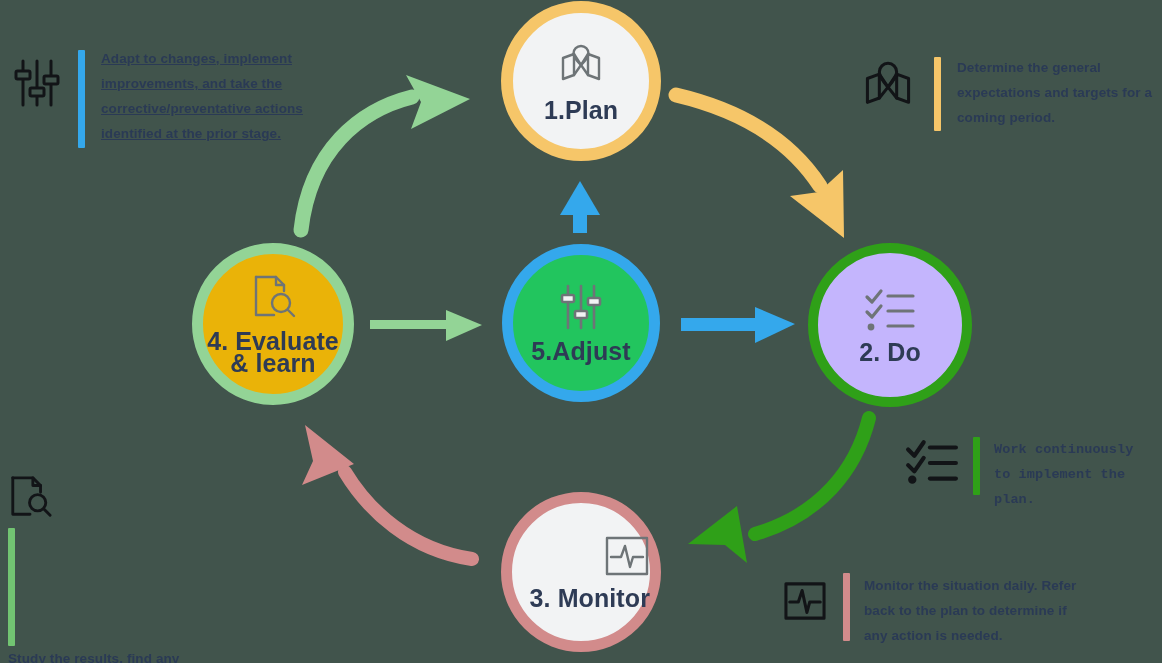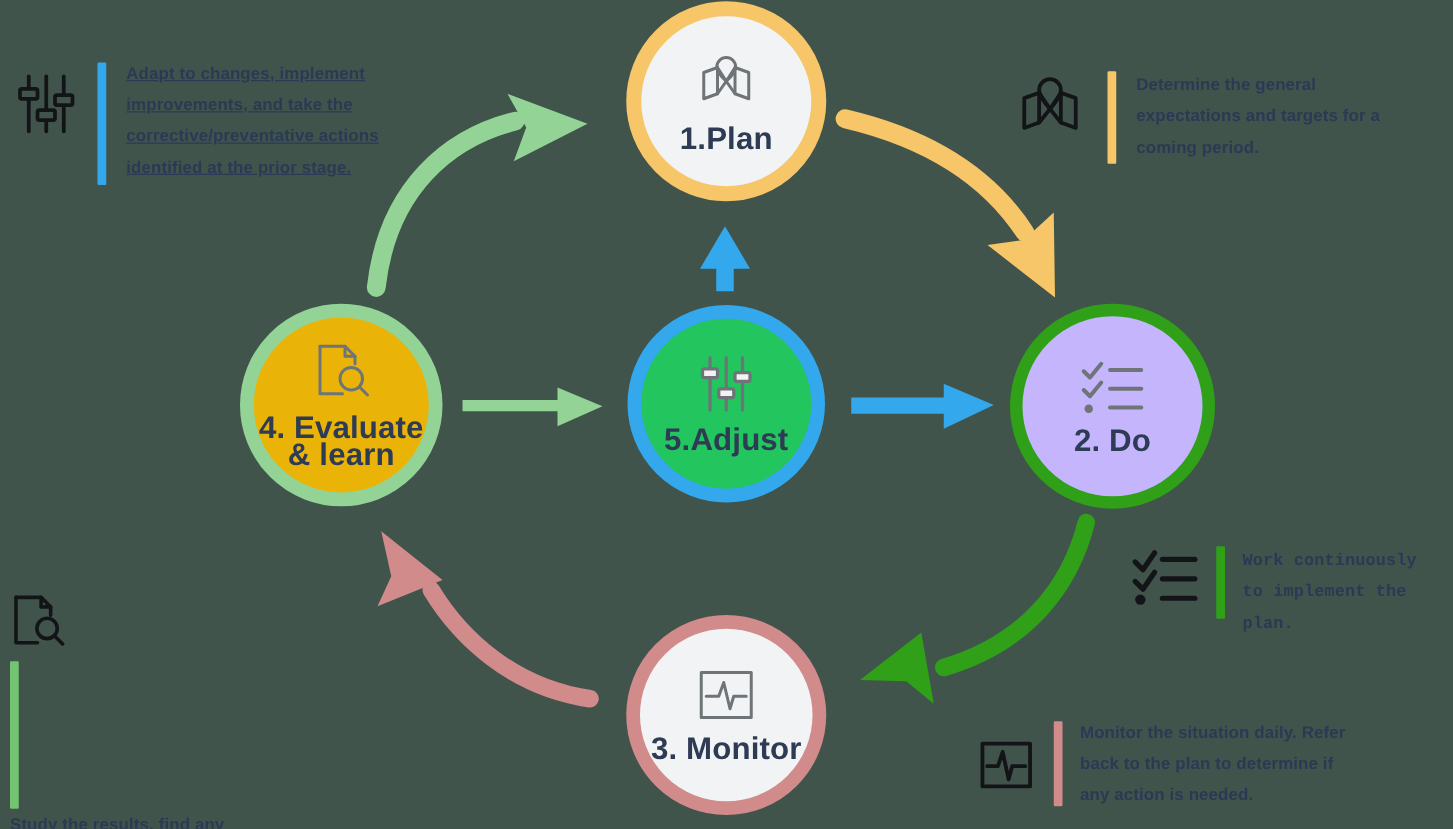--- a/index.html
+++ b/index.html
@@ -49,36 +49,36 @@
     line-height:25px;
     font-weight:600;
     letter-spacing:.1px;
   }
 
   #callout-adjust{left:14px;top:46px;}
   #callout-adjust .cicon{margin-right:18px;margin-top:12px;}
   #callout-adjust .bar{height:98px;background:#34a8ec;margin-right:16px;margin-top:4px;}
   #callout-adjust .ctext{width:212px;text-decoration:underline;}
 
-  #callout-plan{left:812px;top:55px;}
+  #callout-plan{left:860px;top:55px;}
   #callout-plan .cicon{margin-right:18px;margin-top:4px;}
   #callout-plan .bar{height:74px;background:#f6c669;margin-right:16px;margin-top:2px;}
   #callout-plan .ctext{width:200px;}
 
   #callout-eval{left:8px;top:444px;flex-direction:column;}
   #callout-eval .cicon{margin-right:16px;margin-top:30px;}
   #callout-eval .bar{height:118px;background:#72c472;margin-right:16px;margin-top:4px;}
   #callout-eval .ctext{width:215px;}
 
   #callout-do{left:905px;top:437px;font-family:Liberation Mono, monospace;}
   #callout-do .cicon{margin-right:14px;margin-top:2px;}
   #callout-do .bar{height:58px;background:#2fa018;margin-right:14px;margin-top:0px;}
   #callout-do .ctext{width:150px;}
 
-  #callout-monitor{left:783px;top:573px;align-items:center;}
+  #callout-monitor{left:783px;top:573px;}
   #callout-monitor .cicon{margin-right:16px;margin-top:8px;}
   #callout-monitor .bar{height:68px;background:#d28b8b;margin-right:14px;margin-top:0px;}
   #callout-monitor .ctext{width:225px;}
 </style>
 </head>
 <body style="background: rgb(65, 84, 76);">
 
 <div id="stage">
 
   <svg class="layer" viewBox="0 0 1162 663" xmlns="http://www.w3.org/2000/svg">
@@ -139,21 +139,21 @@
         <path d="M3 25 L8 30 L17 19"></path>
         <circle cx="7" cy="40" r="3.4" fill="#6e7477" stroke="none"></circle>
         <path d="M24 9 L49 9"></path>
         <path d="M24 24 L49 24"></path>
         <path d="M24 39 L49 39"></path>
       </svg>
     </span>
     <span class="nlabel">2. Do</span>
   </div>
 
-  <div class="node" id="node-monitor" style="border-color: rgb(210, 139, 139); background: rgb(242, 243, 244);">
+  <div class="node" id="node-monitor" style="border-color: rgb(210, 139, 139); background: rgb(242, 243, 244); align-items: flex-end;">
     <span class="nicon">
       <svg width="46" height="42" viewBox="0 0 46 42" fill="none" stroke="#6e7477" stroke-width="2.4" stroke-linecap="round" stroke-linejoin="round">
         <rect x="3" y="3" width="40" height="36"></rect>
         <path d="M7 22 L17 22 L21 11 L26 32 L29 22 L39 22"></path>
       </svg>
     </span>
     <span class="nlabel">3. Monitor</span>
   </div>
 
   <div class="node" id="node-eval" style="border-color: rgb(147, 212, 150); background: #eab308;">

